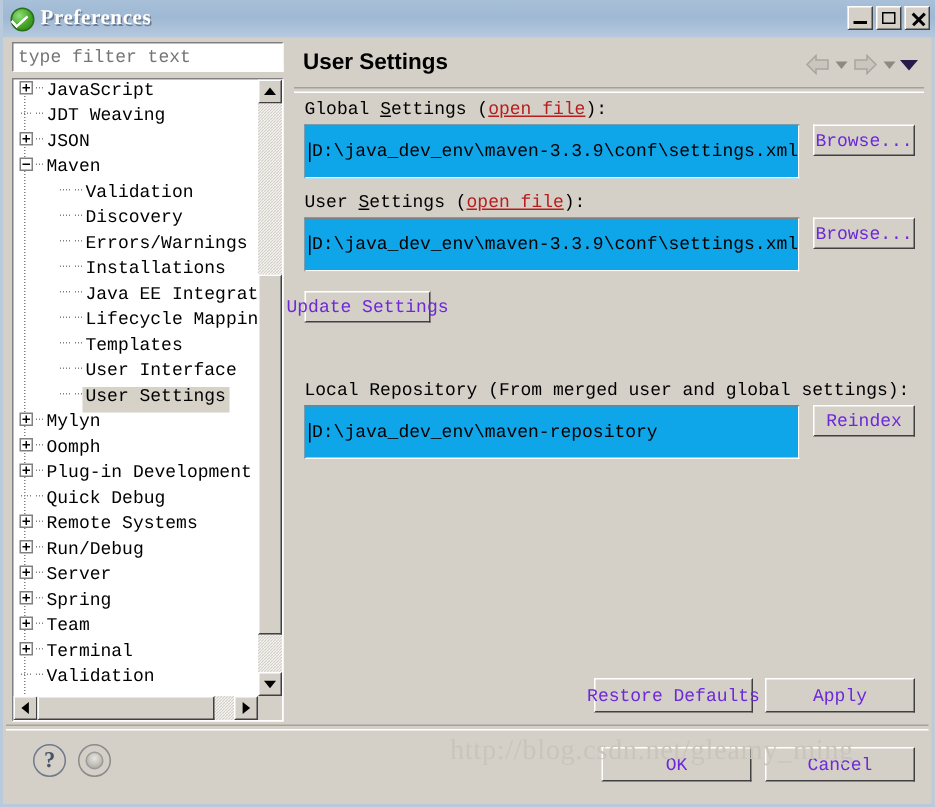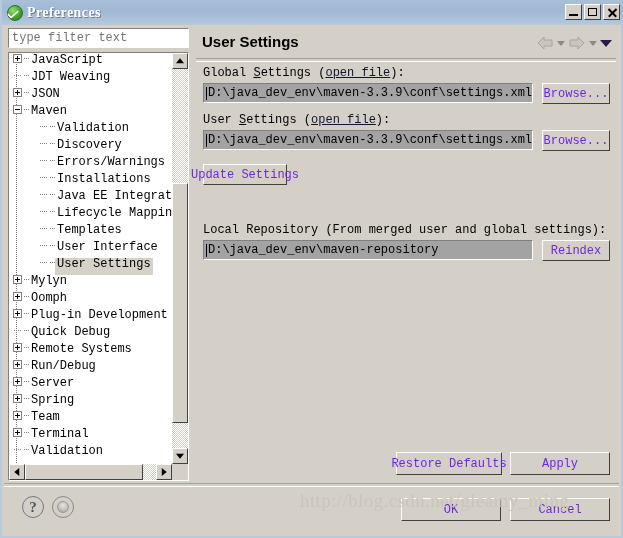--- a/index.html
+++ b/index.html
@@ -152,24 +152,24 @@
   }
   .navbar{position:absolute;right:4px;top:8px;display:flex;align-items:center;gap:3px;}
   .nav-arrow{width:18px;height:14px;position:relative;}
   .nav-arrow svg{display:block;}
   .nav-caret{width:0;height:0;border-left:4px solid transparent;border-right:4px solid transparent;border-top:5px solid #8d8a84;}
   .nav-caret.dark{border-top-color:#2a1a4a;border-left-width:6px;border-right-width:6px;border-top-width:7px;}
   .hrule{position:absolute;left:0;right:0;top:30px;height:2px;border-top:1px solid #a6a29a;border-bottom:1px solid #fff;}
   .form{position:absolute;left:7px;right:6px;top:38px;}
   .flabel{font-size:12px;color:#000;margin:0 0 3px 0;line-height:14px;white-space:nowrap;}
   .ul{text-decoration:underline;}
-  .link{color:#0f172a;text-decoration:underline;cursor:pointer;margin-top:40px;}
+  .link{color:#b91c1c;text-decoration:underline;cursor:pointer;margin-top:40px;}
   .rowline{display:flex;align-items:flex-start;gap:9px;}
   .tfield{
-    flex:1 1 auto;height:20px;background:#a3a3a3;
+    flex:1 1 auto;height:36px;background:#0ea5e9;
     border-top:1px solid #808080;border-left:1px solid #808080;
     border-right:1px solid #fff;border-bottom:1px solid #fff;
     box-sizing:border-box;display:flex;align-items:center;
     padding:0 2px;overflow:hidden;
   }
   .tfield .val{font-size:12px;line-height:14px;white-space:nowrap;}
   .caretbar{width:1px;height:13px;background:#000;margin-right:1px;flex:0 0 auto;}
   .btn{
     background:#d4d0c8;box-sizing:border-box;
     border-top:1px solid #fff;border-left:1px solid #fff;

